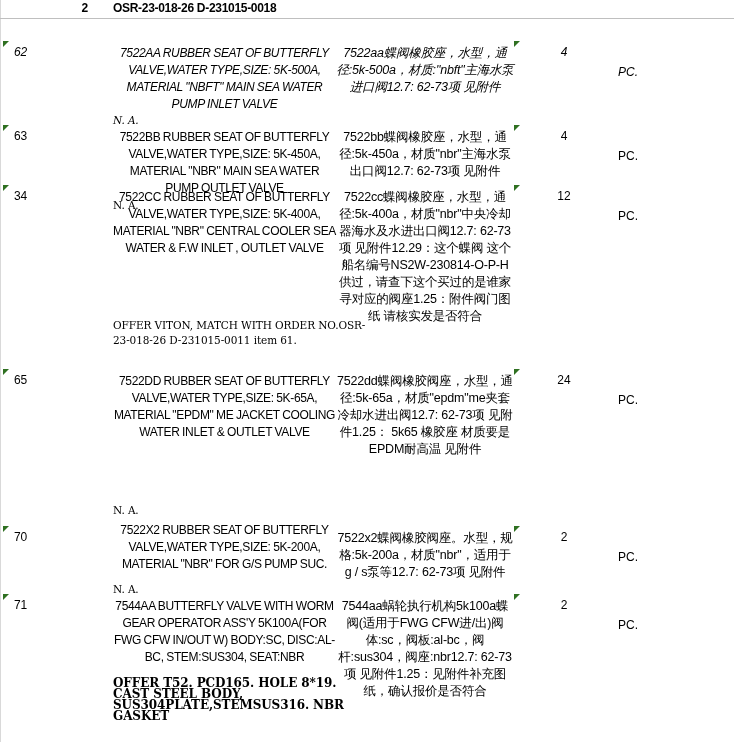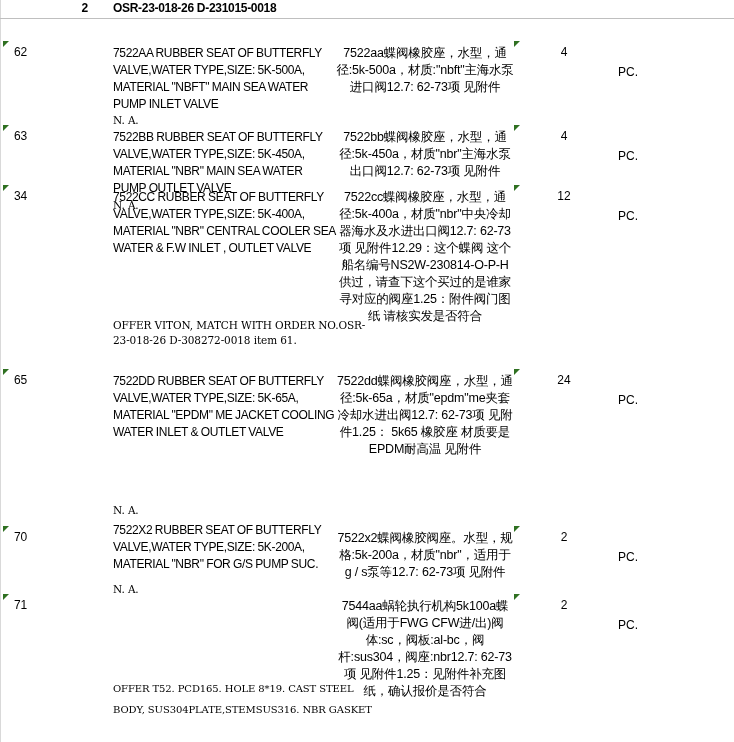--- a/index.html
+++ b/index.html
@@ -81,20 +81,21 @@
   }
 
   .c-desc {
     position: absolute;
     left: 113px;
     width: 223px;
     font-size: 12px;
     line-height: 17px;
     letter-spacing: -0.35px;
     word-spacing: -0.4px;
+    text-align: center;
   }
 
   .c-cn {
     position: absolute;
     left: 336px;
     width: 178px;
     font-size: 12.5px;
     line-height: 17px;
     text-align: center;
     letter-spacing: -0.2px;
@@ -121,41 +122,42 @@
   .note {
     position: absolute;
     left: 113px;
     width: 260px;
     font-family: "DejaVu Serif", "Liberation Serif", serif;
     font-size: 10.5px;
     line-height: 15px;
     letter-spacing: -0.1px;
   }
   .note-sm {
-    font-size: 10px;
-    line-height: 21px;
+    font-size: 12px;
+    line-height: 11px;
+    font-weight: bold;
   }
 
   .clip {
     overflow: hidden;
   }
 </style>
 </head>
 <body>
 
 <div class="left-rule"></div>
 
 <div class="sheet">
 
   <div class="header-row">
     <div class="h-num">2</div>
     <div class="h-ref">OSR-23-018-26 D-231015-0018</div>
   </div>
 
-  <div class="row" style="height:76px;">
+  <div class="row" style="height:76px;font-style:italic;">
     <div class="cell-mark" style="left:3px; top:22px;"></div>
     <div class="cell-mark" style="left:514px; top:22px;"></div>
     <div class="c-item" style="top:26px;">62</div>
     <div class="c-desc" style="top:26px;">7522AA RUBBER SEAT OF BUTTERFLY VALVE,WATER TYPE,SIZE: 5K-500A, MATERIAL "NBFT" MAIN SEA WATER PUMP INLET VALVE</div>
     <div class="c-cn" style="top:26px;">7522aa蝶阀橡胶座，水型，通径:5k-500a，材质:"nbft"主海水泵进口阀12.7: 62-73项 见附件</div>
     <div class="c-qty" style="top:26px;">4</div>
     <div class="c-unit" style="top:26px;">PC.</div>
     <div class="note" style="top:94px;">N. A.</div>
   </div>
 
@@ -171,21 +173,21 @@
   </div>
 
   <div class="row" style="height:196px;">
     <div class="cell-mark" style="left:3px; top:14px;"></div>
     <div class="cell-mark" style="left:514px; top:14px;"></div>
     <div class="c-item" style="top:18px;">34</div>
     <div class="c-desc" style="top:18px;">7522CC RUBBER SEAT OF BUTTERFLY VALVE,WATER TYPE,SIZE: 5K-400A, MATERIAL "NBR" CENTRAL COOLER SEA WATER &amp; F.W INLET , OUTLET VALVE</div>
     <div class="c-cn" style="top:18px;">7522cc蝶阀橡胶座，水型，通径:5k-400a，材质"nbr"中央冷却器海水及水进出口阀12.7: 62-73项 见附件12.29：这个蝶阀 这个船名编号NS2W-230814-O-P-H供过，请查下这个买过的是谁家寻对应的阀座1.25：附件阀门图纸 请核实发是否符合</div>
     <div class="c-qty" style="top:18px;">12</div>
     <div class="c-unit" style="top:18px;">PC.</div>
-    <div class="note" style="top:147px;">OFFER VITON, MATCH WITH ORDER NO.OSR-23-018-26 D-308272-0018 item 61.</div>
+    <div class="note" style="top:147px;">OFFER VITON, MATCH WITH ORDER NO.OSR-23-018-26 D-231015-0011 item 61.</div>
   </div>
 
   <div class="row" style="height:141px;">
     <div class="cell-mark" style="left:3px; top:2px;"></div>
     <div class="cell-mark" style="left:514px; top:2px;"></div>
     <div class="c-item" style="top:6px;">65</div>
     <div class="c-desc" style="top:6px;">7522DD RUBBER SEAT OF BUTTERFLY VALVE,WATER TYPE,SIZE: 5K-65A, MATERIAL "EPDM" ME JACKET COOLING WATER INLET &amp; OUTLET VALVE</div>
     <div class="c-cn" style="top:6px;">7522dd蝶阀橡胶阀座，水型，通径:5k-65a，材质"epdm"me夹套冷却水进出阀12.7: 62-73项 见附件1.25： 5k65 橡胶座 材质要是EPDM耐高温 见附件</div>
     <div class="c-qty" style="top:6px;">24</div>
     <div class="c-unit" style="top:6px;">PC.</div>
@@ -200,19 +202,20 @@
     <div class="c-cn" style="top:22px;">7522x2蝶阀橡胶阀座。水型，规格:5k-200a，材质"nbr"，适用于g / s泵等12.7: 62-73项 见附件</div>
     <div class="c-qty" style="top:22px;">2</div>
     <div class="c-unit" style="top:22px;">PC.</div>
     <div class="note" style="top:74px;">N. A.</div>
   </div>
 
   <div class="row" style="height:140px;">
     <div class="cell-mark" style="left:3px; top:14px;"></div>
     <div class="cell-mark" style="left:514px; top:14px;"></div>
     <div class="c-item" style="top:18px;">71</div>
+    <div class="c-desc" style="top:18px;">7544AA BUTTERFLY VALVE WITH WORM GEAR OPERATOR ASS'Y 5K100A(FOR FWG CFW IN/OUT W) BODY:SC, DISC:AL-BC, STEM:SUS304, SEAT:NBR</div>
     <div class="c-cn" style="top:18px;">7544aa蜗轮执行机构5k100a蝶阀(适用于FWG CFW进/出)阀体:sc，阀板:al-bc，阀杆:sus304，阀座:nbr12.7: 62-73项 见附件1.25：见附件补充图纸，确认报价是否符合</div>
     <div class="c-qty" style="top:18px;">2</div>
     <div class="c-unit" style="top:18px;">PC.</div>
     <div class="note note-sm" style="top:98px;">OFFER T52. PCD165. HOLE 8*19. CAST STEEL BODY, SUS304PLATE,STEMSUS316. NBR GASKET</div>
   </div>
 
 </div>
 
 </body></html>

